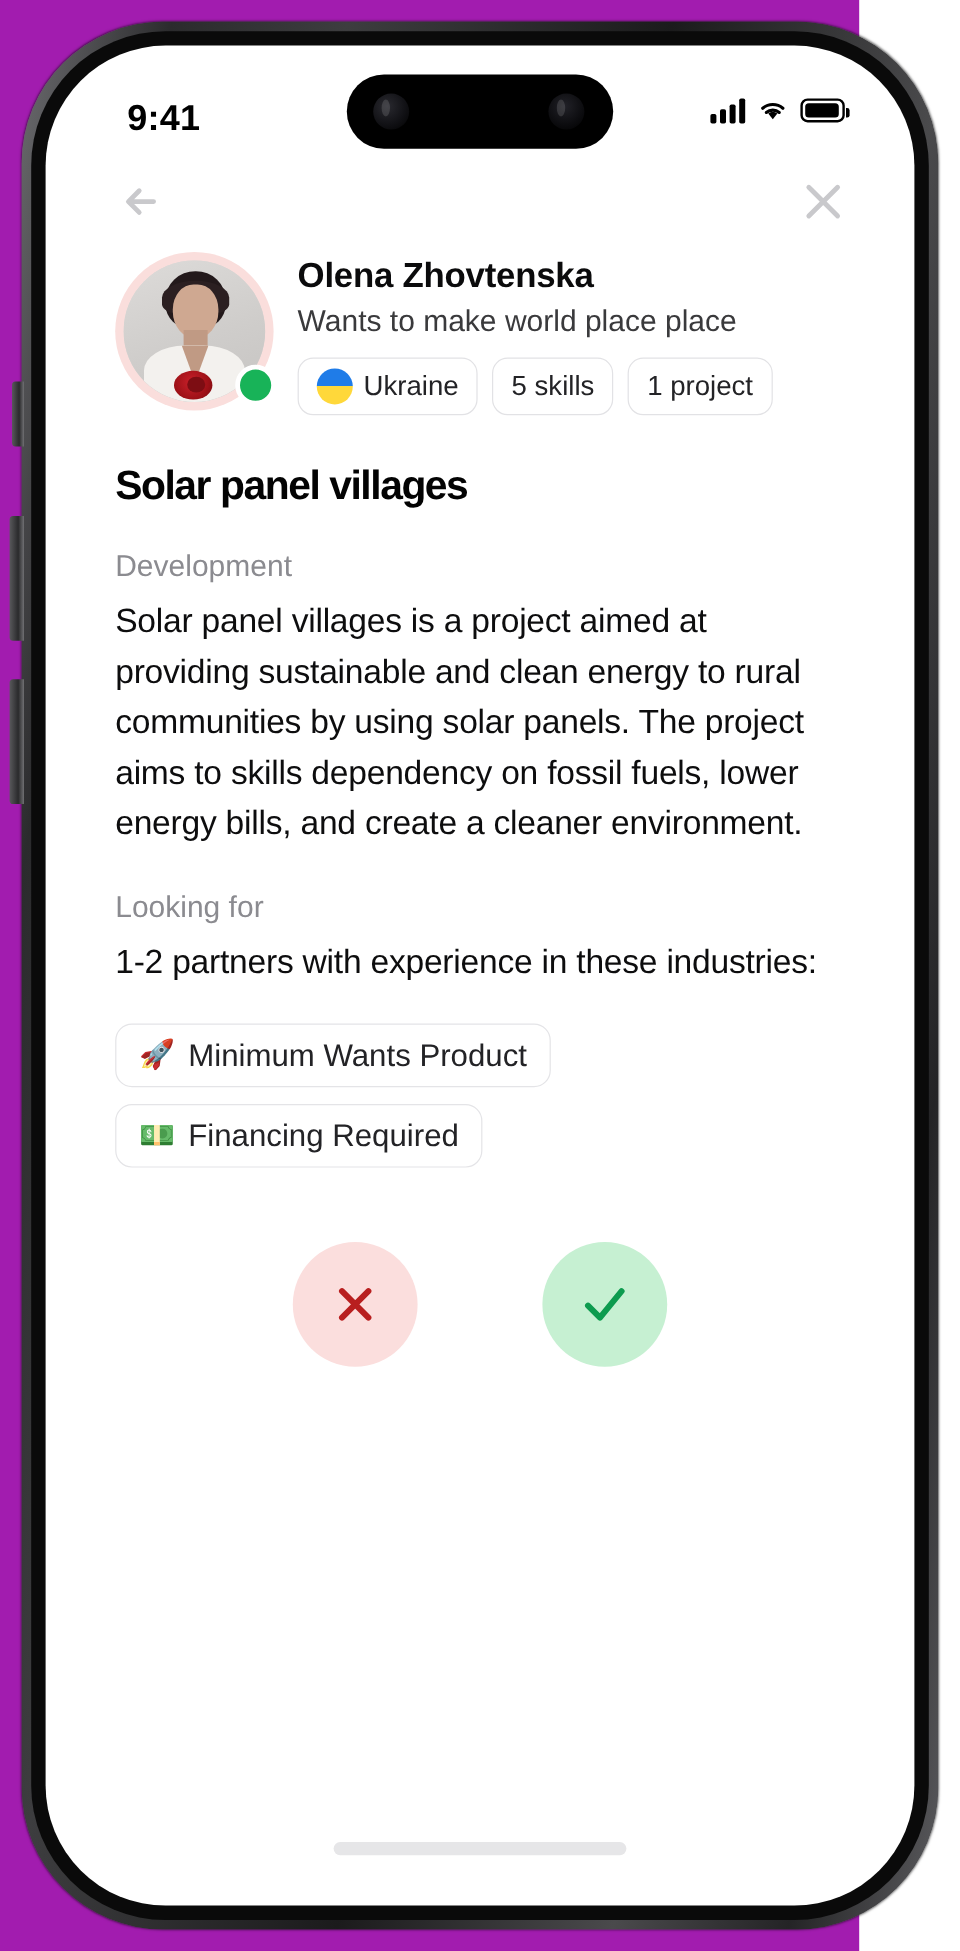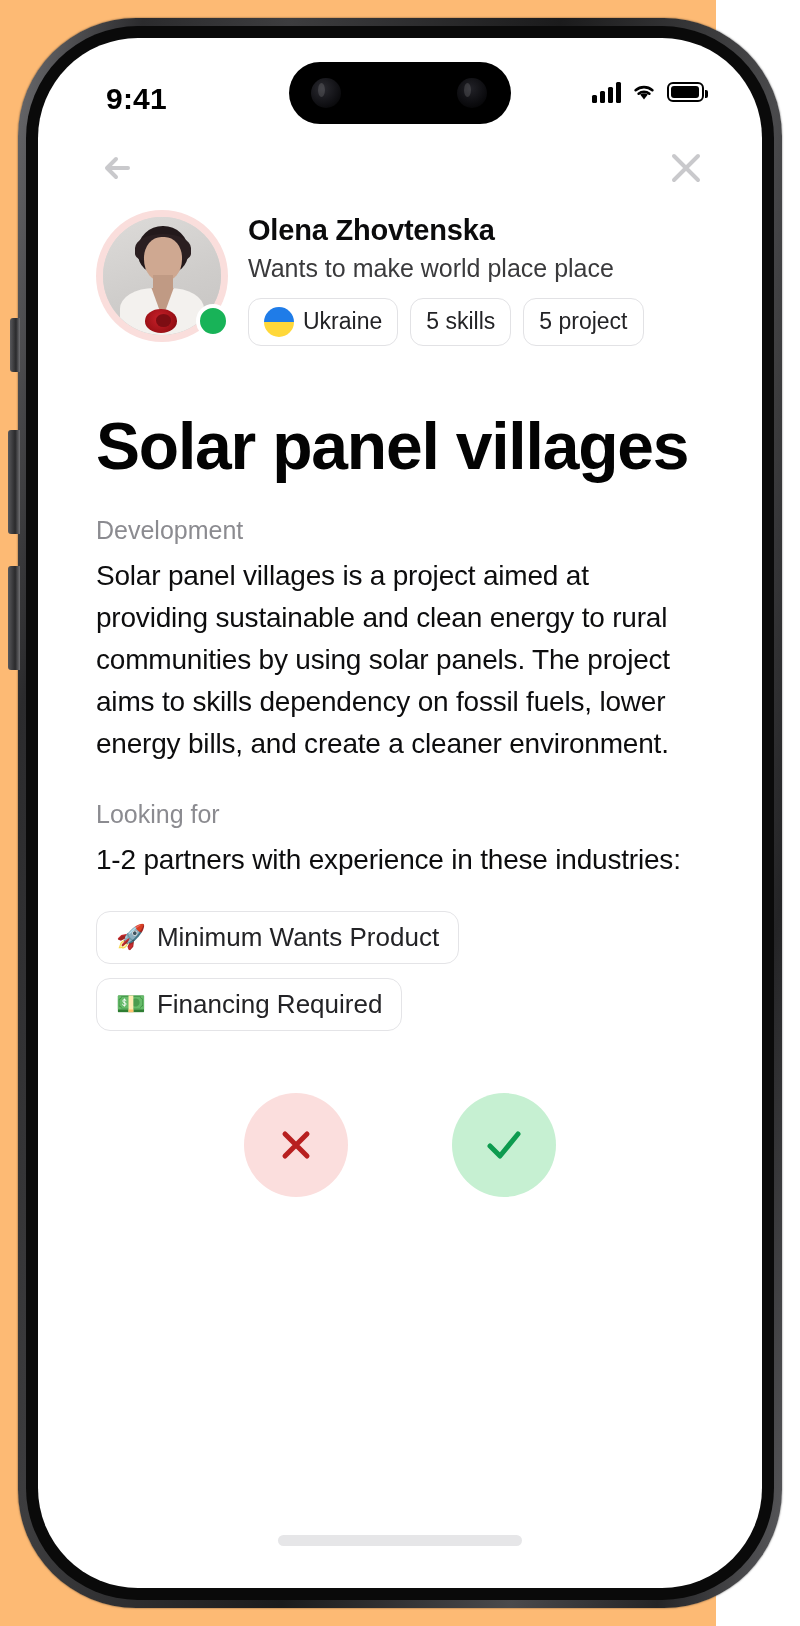--- a/index.html
+++ b/index.html
@@ -7,21 +7,21 @@
     width:800px; height:1626px;
     background:#ffffff;
     font-family:"Liberation Sans", sans-serif;
     overflow:hidden;
   }
 
   
   .stage{
     position:relative;
     width:716px; height:1626px;
-    background:#fdba74;
+    background:#a21caf;
   }
   .phone-outer{
     position:absolute;
     left:18px; top:18px;
     width:764px; height:1590px;
     border-radius:118px;
     background:linear-gradient(100deg,#6d6d70 0%,#2b2b2d 12%,#3d3d3f 26%,#1b1b1c 52%,#4a4a4c 74%,#242426 88%,#5c5c5f 100%);
     box-shadow:0 0 2px rgba(0,0,0,.6);
   }
   .phone-mid{
@@ -203,22 +203,22 @@
     justify-content:center;
   }
   .flag-circle{
     width:30px; height:30px; border-radius:50%;
     overflow:hidden; flex:0 0 auto;
     background:linear-gradient(#1f7ce8 0 50%, #ffd83a 50% 100%);
   }
 
   
   .project-title{
-    margin-top:66px;
-    font-size:66px; font-weight:700; color:#030303;
+    margin-top:42px;
+    font-size:34px; font-weight:700; color:#030303;
     letter-spacing:-1.2px; line-height:1.05;
   }
 
   
   .section{ margin-top:34px; }
   .section-label{
     font-size:25px; color:#8b8b90; line-height:1.2;
   }
   .section-body{
     margin-top:10px;
@@ -340,21 +340,21 @@
           <div class="profile-tagline">Wants to make world place place</div>
           <div class="chips">
             <div class="chip">
               <span class="flag-circle"></span>
               <span>Ukraine</span>
             </div>
             <div class="chip">
               <span>5 skills</span>
             </div>
             <div class="chip">
-              <span>5 project</span>
+              <span>1 project</span>
             </div>
           </div>
         </div>
       </div>
 
       <h1 class="project-title">Solar panel villages</h1>
 
       <div class="section">
         <div class="section-label">Development</div>
         <div class="section-body">Solar panel villages is a project aimed at providing sustainable and clean energy to rural communities by using solar panels. The project aims to skills dependency on fossil fuels, lower energy bills, and create a cleaner environment.</div>

